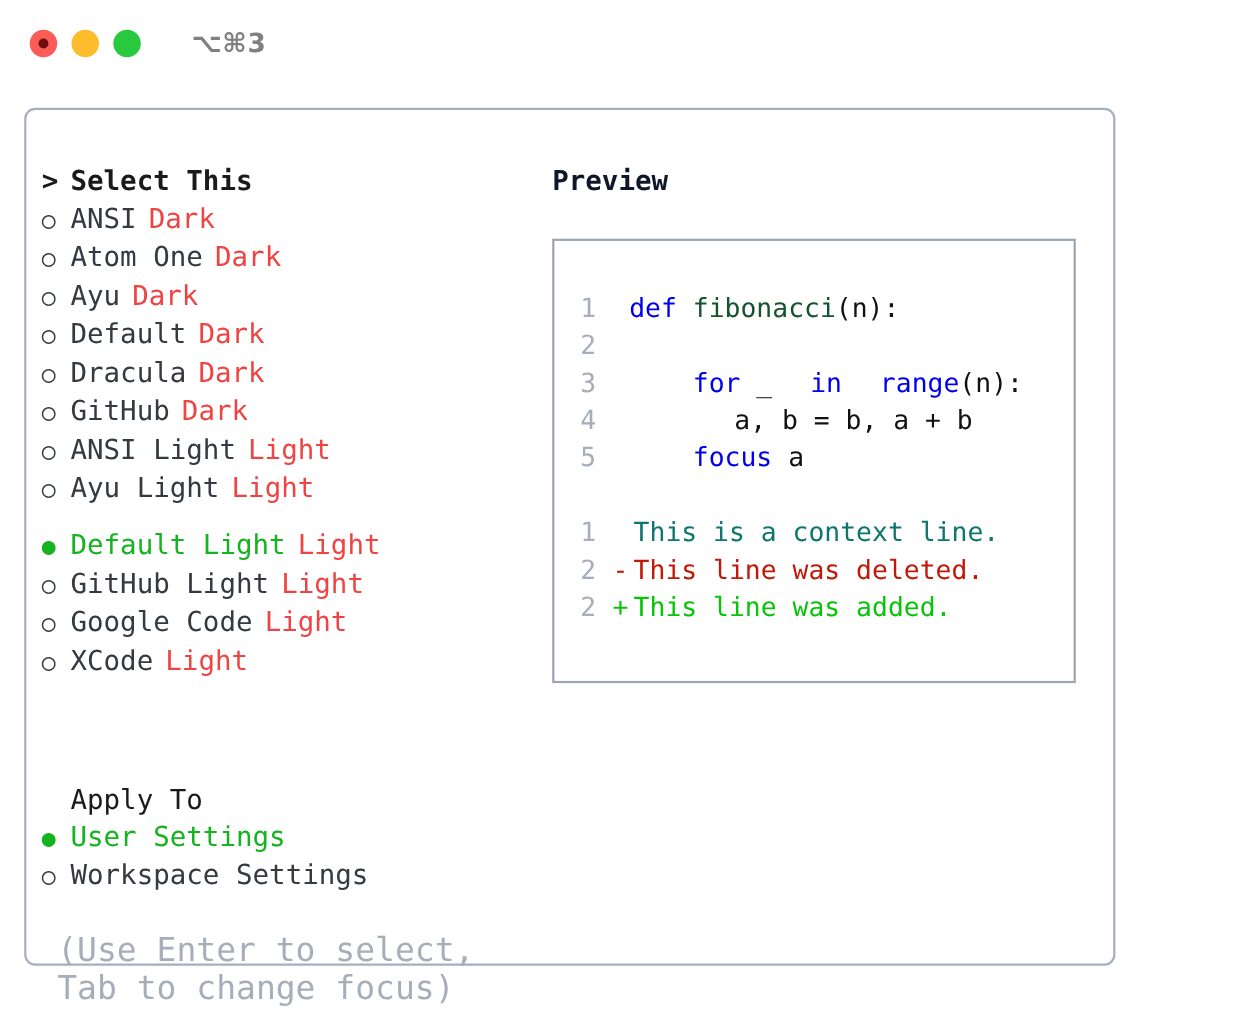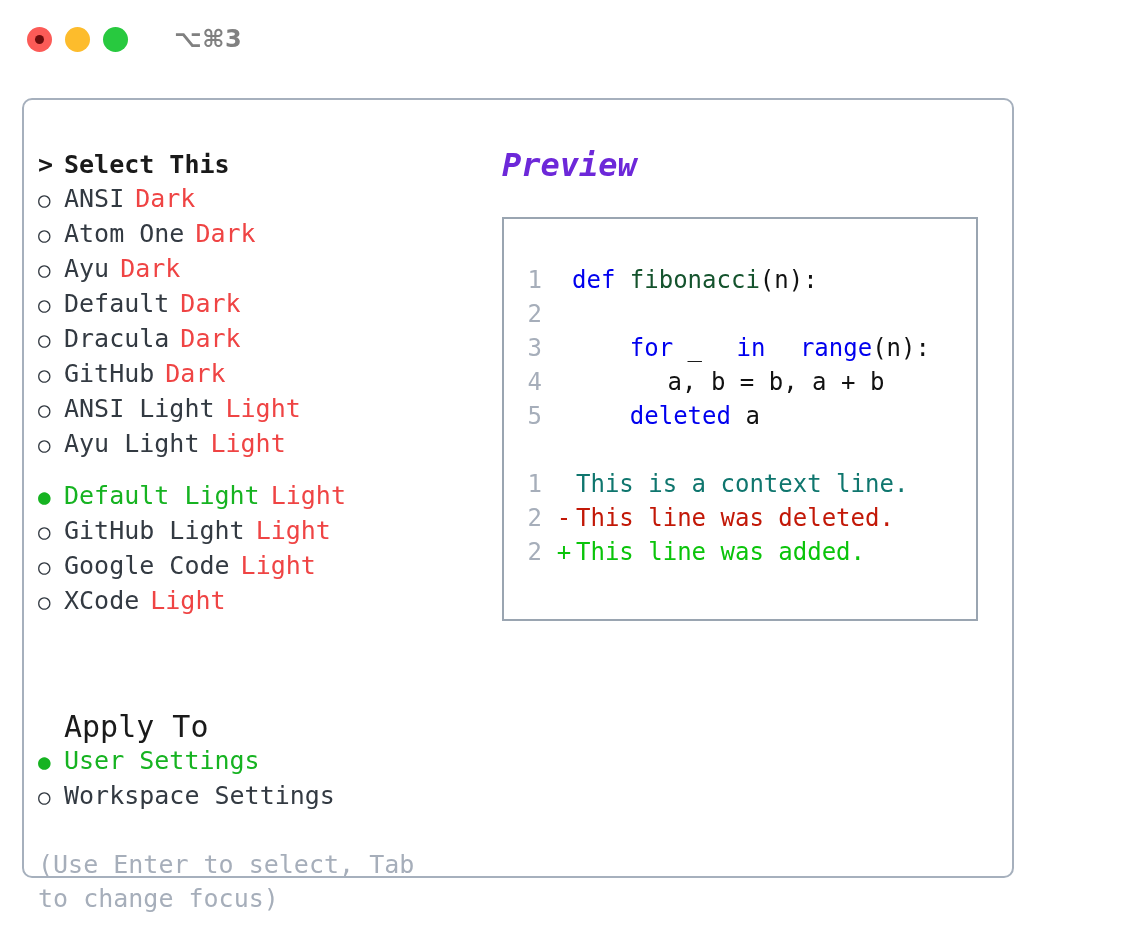--- a/index.html
+++ b/index.html
@@ -136,21 +136,21 @@
   
   .apply-group {
     position: absolute;
     left: 14px;
     top: 610px;
     width: 460px;
   }
   .apply-title {
     display: flex;
     align-items: center;
-    font-size: 30px;
+    font-size: 25px;
     line-height: 34px;
     color: #1a1a1a;
   }
   .apply-title .spacer {
     width: 26px;
     flex: 0 0 26px;
   }
   .apply-row {
     display: flex;
     align-items: baseline;
@@ -164,41 +164,40 @@
     flex: 0 0 26px;
     font-size: 21px;
     color: #333a42;
   }
   .apply-row.selected .marker,
   .apply-row.selected .name { color: #16b321; }
 
   
   .hint {
     position: absolute;
-    left: 14px;
+    left: 28px;
     top: 748px;
     width: 410px;
-    font-size: 25px;
+    font-size: 30px;
     line-height: 34px;
     color: #a6aeba;
   }
 
   
   .preview {
     position: absolute;
     left: 478px;
     top: 48px;
     width: 490px;
   }
   .preview-title {
-    font-size: 32px;
+    font-size: 25px;
     line-height: 34px;
     font-weight: 700;
-    color: #6d28d9;
-    font-style: italic;
+    color: #0f172a;
   }
   .preview-box {
     margin-top: 35px;
     width: 476px;
     height: 404px;
     border: 2px solid #9aa5b1;
     background: #ffffff;
     box-sizing: border-box;
     position: relative;
     overflow: hidden;
@@ -394,21 +393,21 @@
               <span class="src"><span class="tok-pl">    </span><span class="tok-kw">for</span><span class="tok-pl"> _ </span><span class="tok-kw">in</span><span class="tok-pl"> </span><span class="tok-kw">range</span><span class="tok-pl">(n):</span></span>
             </div>
 
             <div class="code-line">
               <span class="ln">4</span>
               <span class="src"><span class="tok-pl">        a, b = b, a + b</span></span>
             </div>
 
             <div class="code-line">
               <span class="ln">5</span>
-              <span class="src"><span class="tok-pl">    </span><span class="tok-kw">deleted</span><span class="tok-pl"> a</span></span>
+              <span class="src"><span class="tok-pl">    </span><span class="tok-kw">focus</span><span class="tok-pl"> a</span></span>
             </div>
           </div>
 
           <div class="diff-area">
             <div class="diff-line context">
               <span class="ln">1</span>
               <span class="sign"> </span>
               <span class="text">This is a context line.</span>
             </div>
             <div class="diff-line removed">

